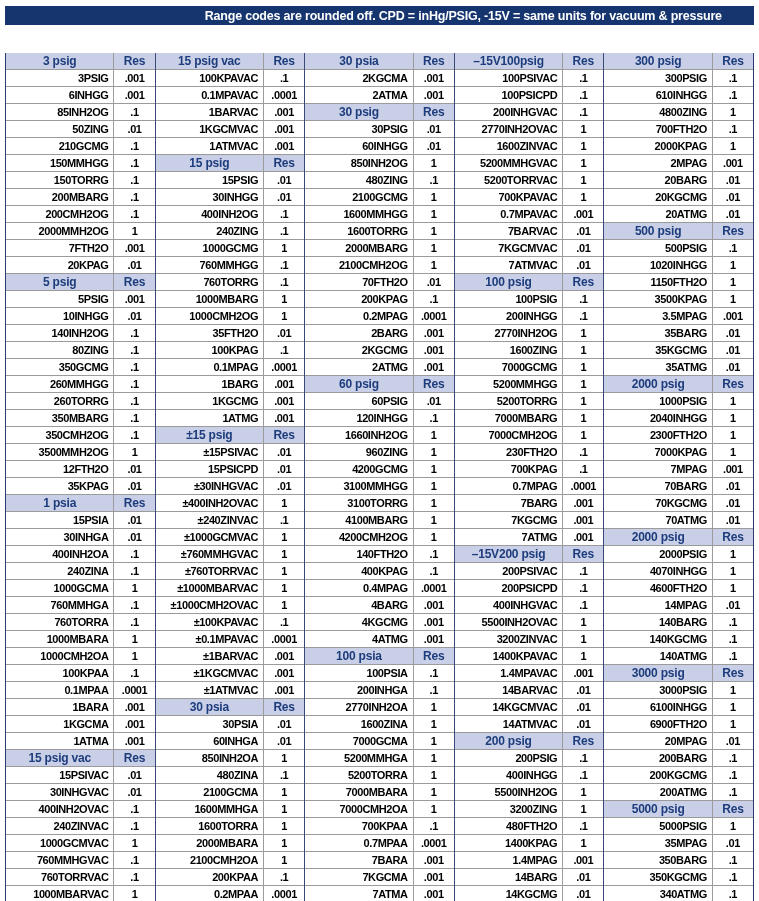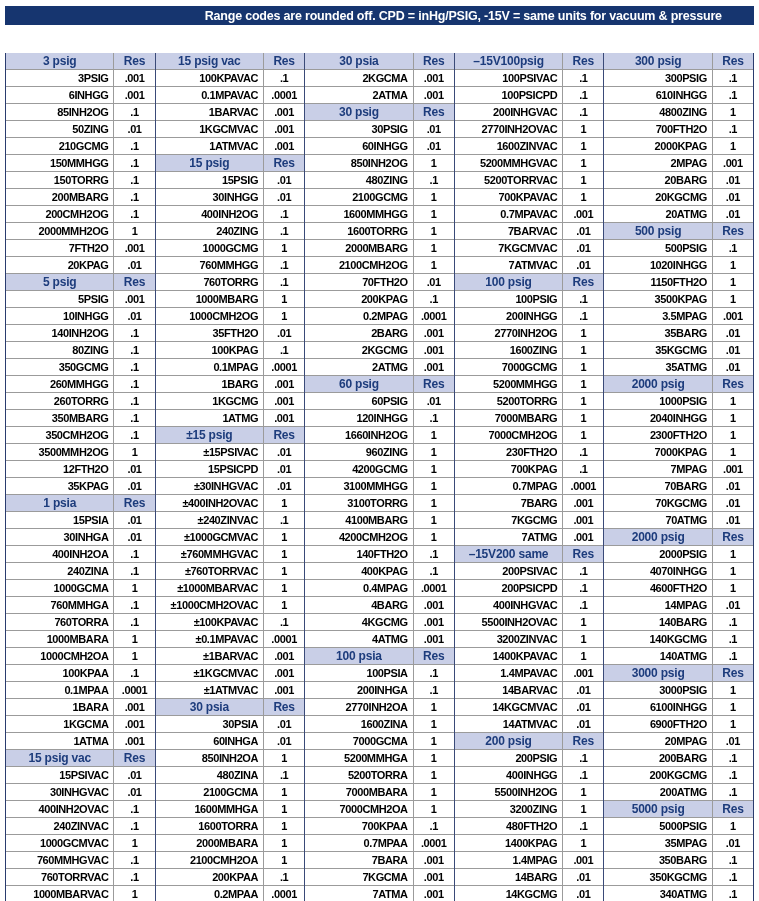--- a/index.html
+++ b/index.html
@@ -816,21 +816,21 @@
         </div>
         <div class="row data">
           <div class="code">7KGCMG</div>
           <div class="res">.001</div>
         </div>
         <div class="row data">
           <div class="code">7ATMG</div>
           <div class="res">.001</div>
         </div>
         <div class="row section">
-          <div class="code">–15V200 same</div>
+          <div class="code">–15V200 psig</div>
           <div class="res">Res</div>
         </div>
         <div class="row data">
           <div class="code">200PSIVAC</div>
           <div class="res">.1</div>
         </div>
         <div class="row data">
           <div class="code">200PSICPD</div>
           <div class="res">.1</div>
         </div>

